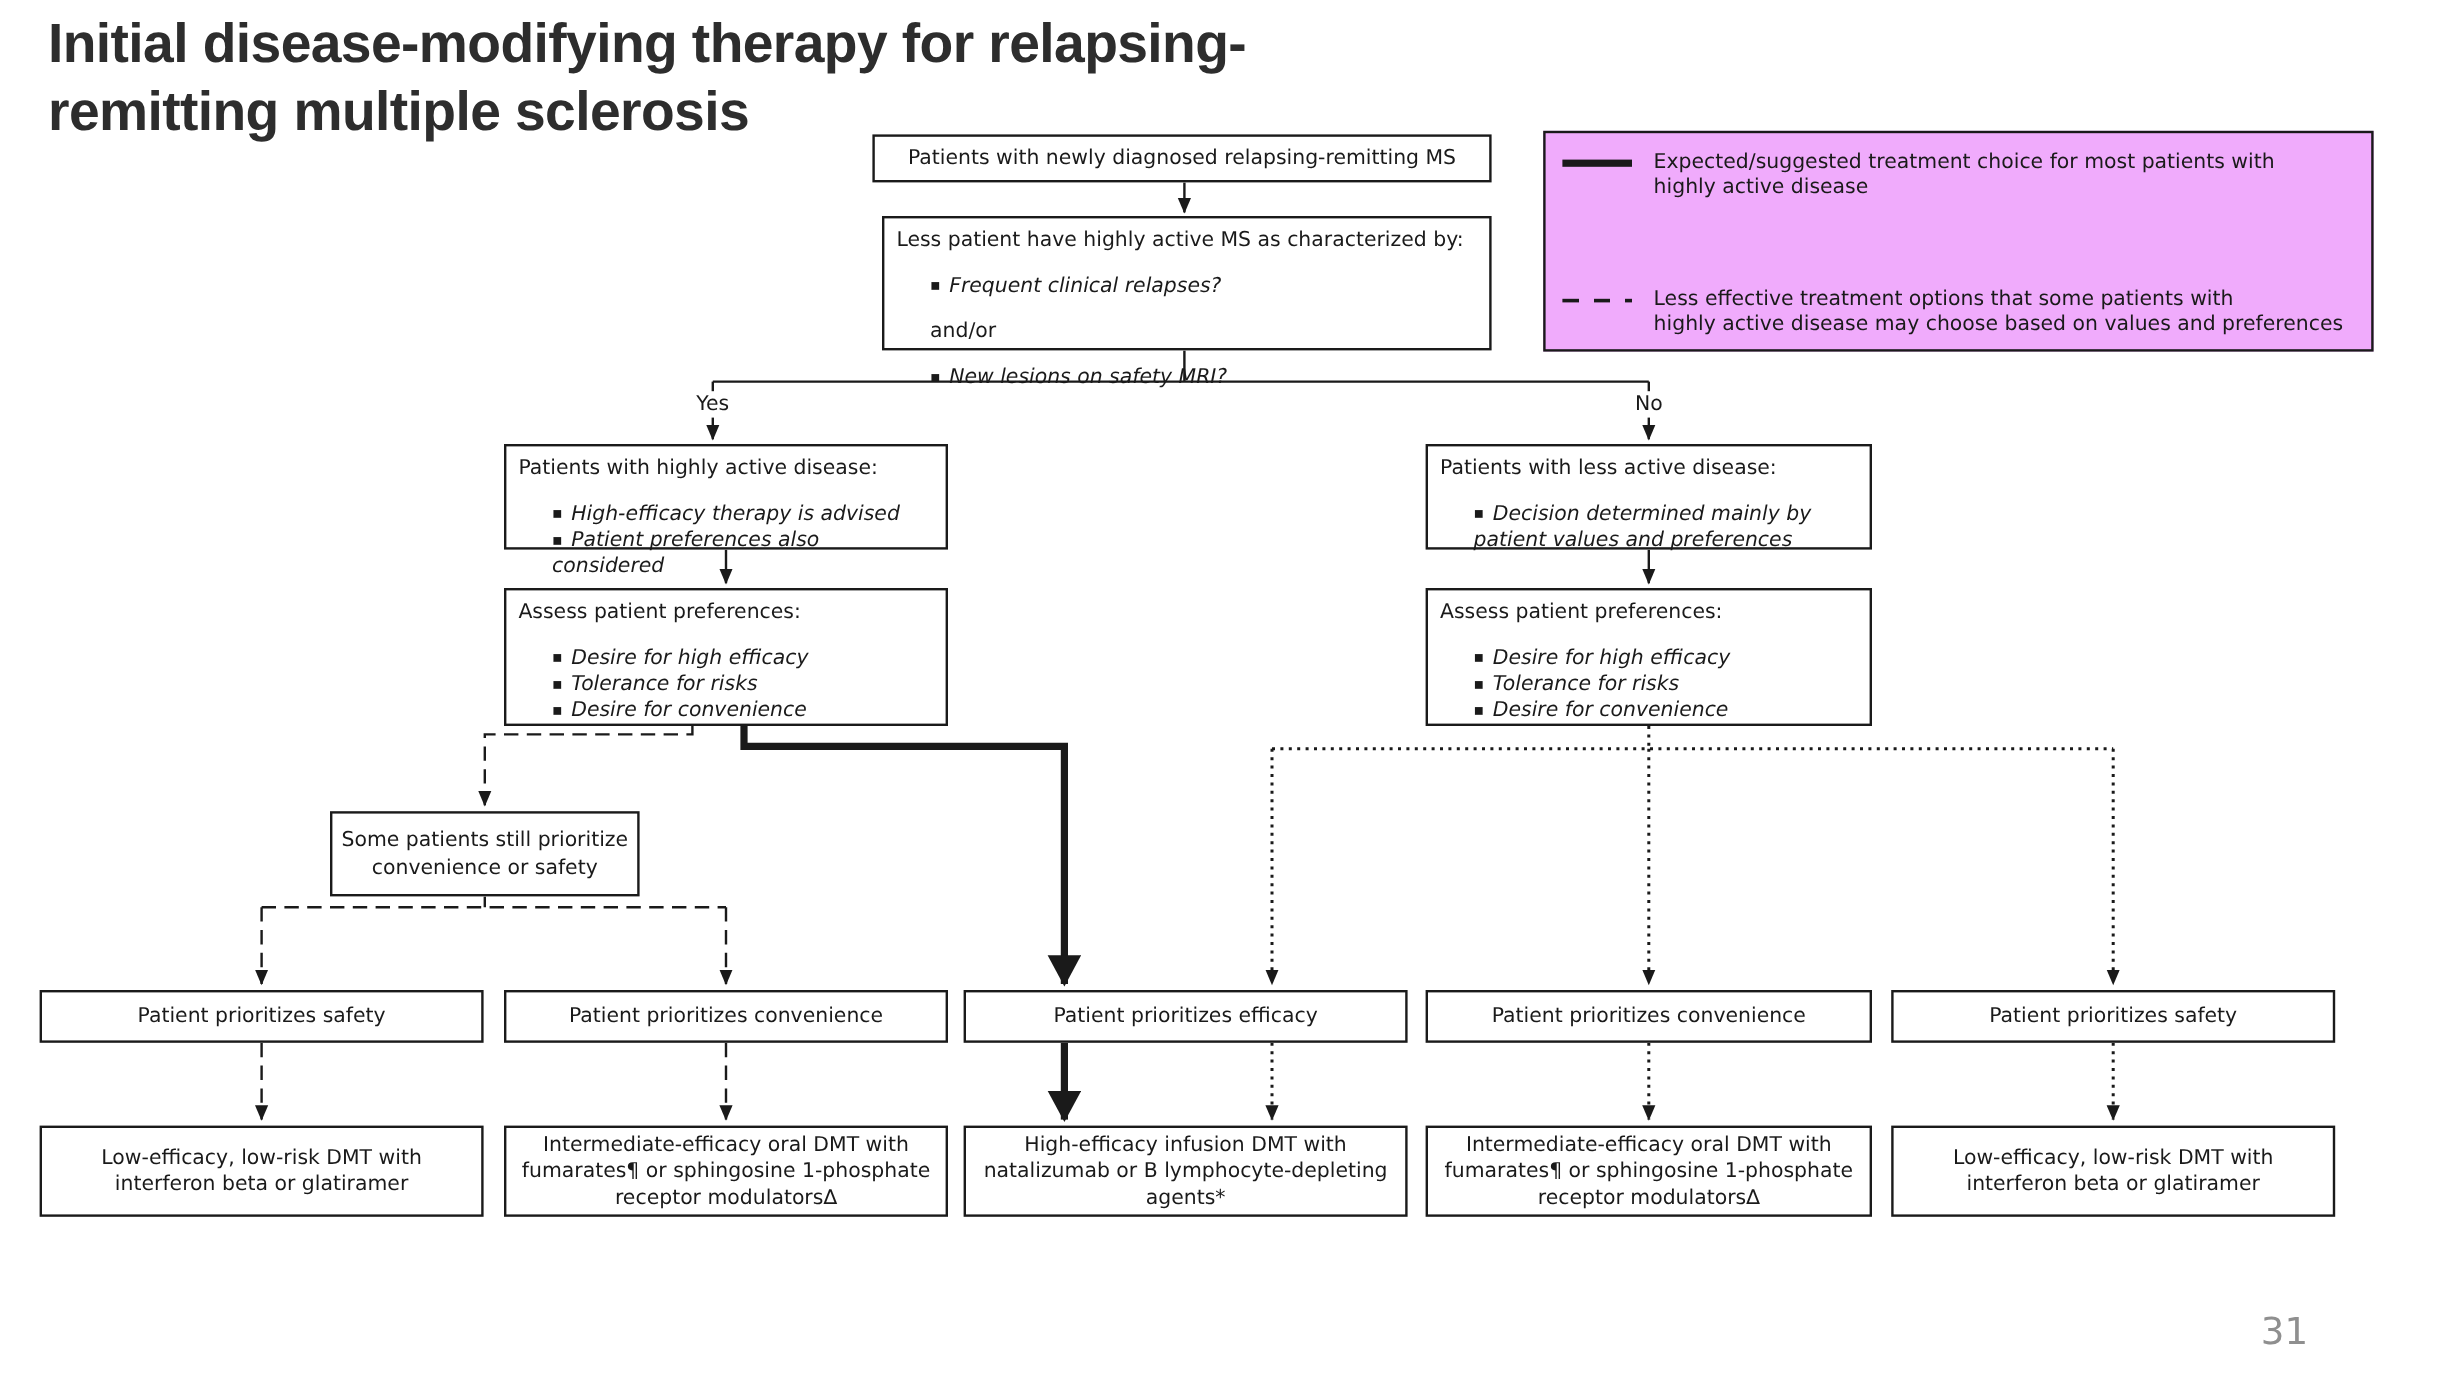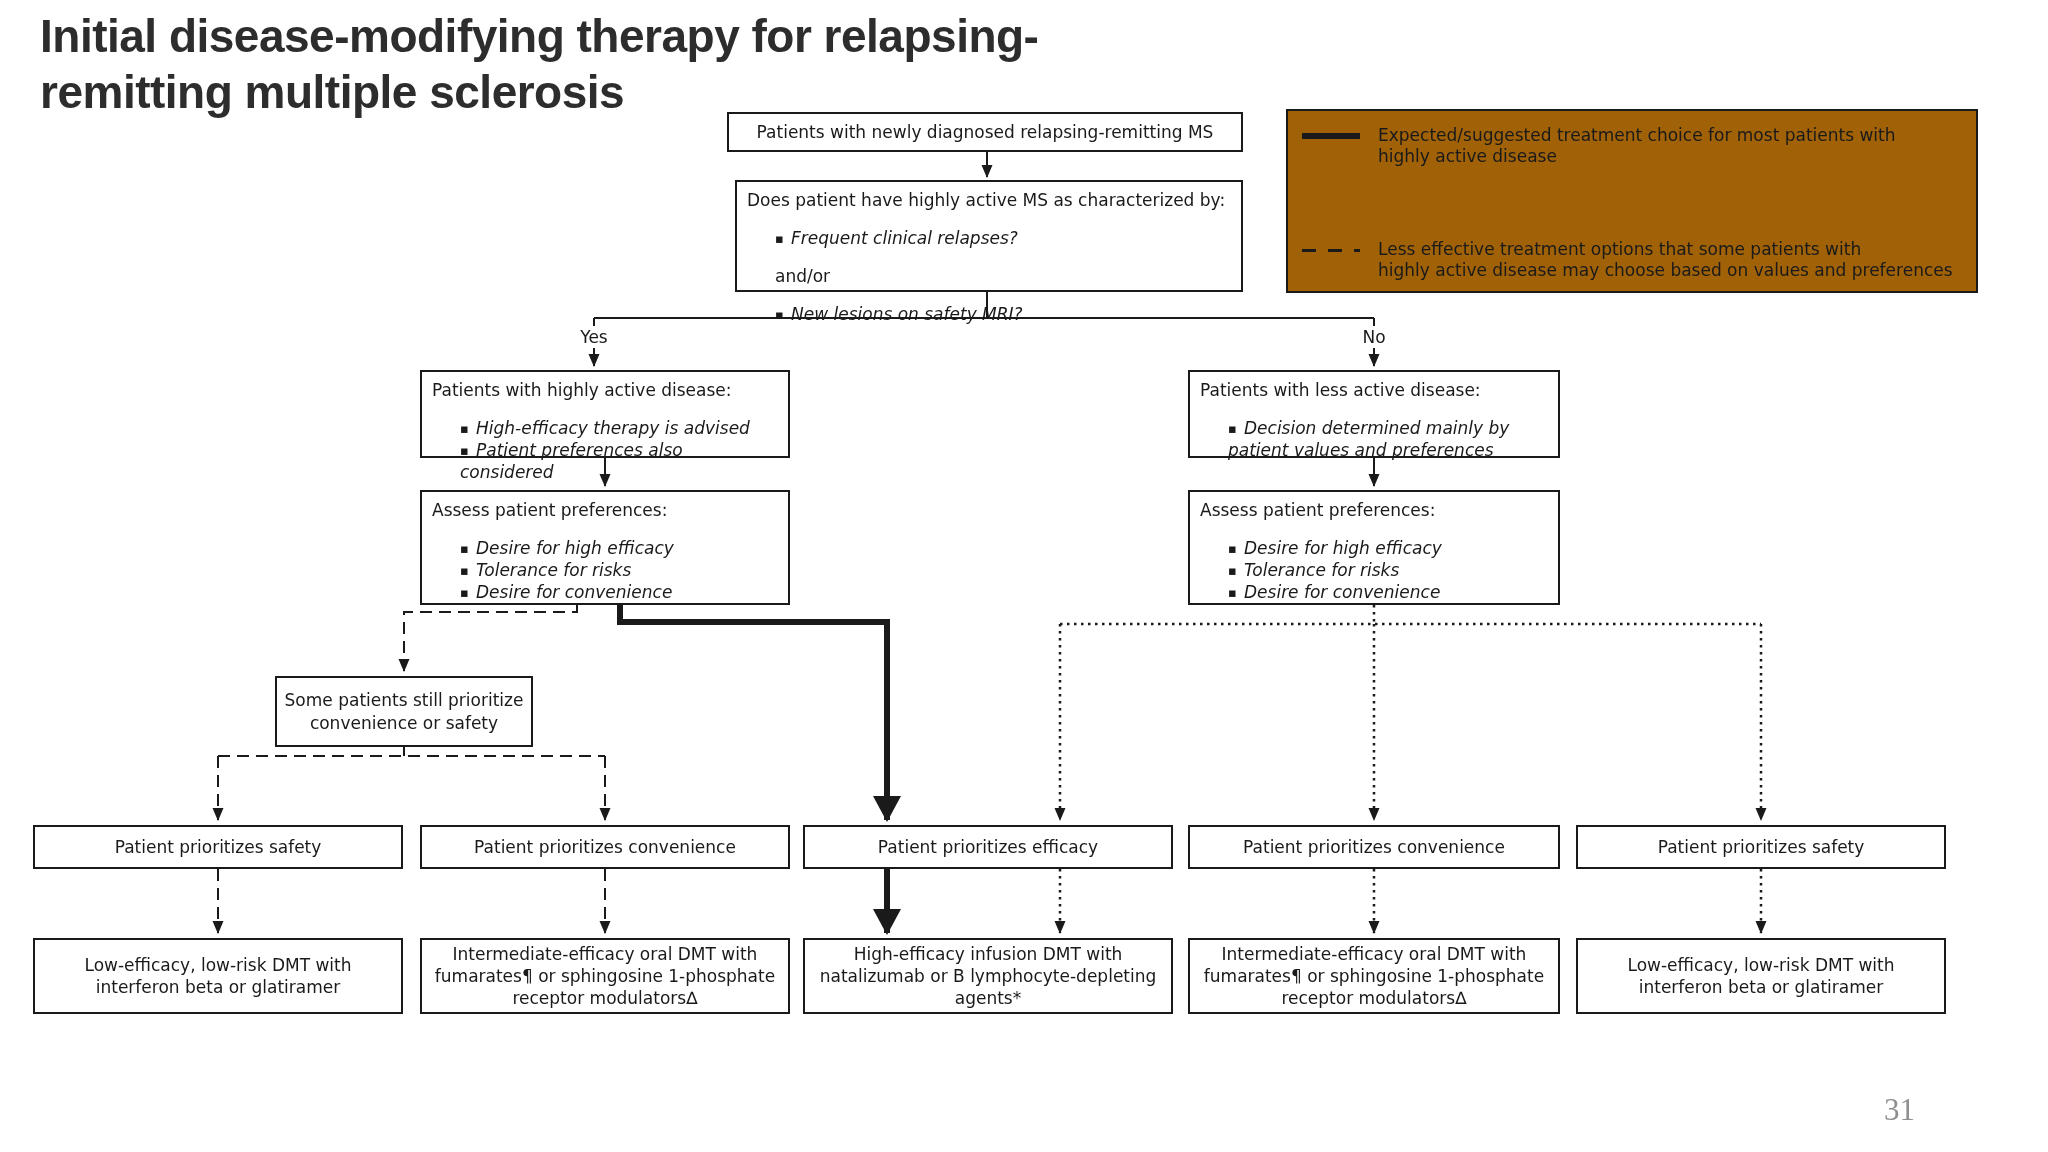--- a/index.html
+++ b/index.html
@@ -25,30 +25,30 @@
   .node ul{margin:16px;padding:0 0 0 12px;list-style:none;font-style:italic;}
   .node li{white-space:pre-line;}
   .node li::before{content:"▪";display:inline-block;width:16px;font-size:13px;vertical-align:1px;}
   .joiner{margin-left:28px;}
   .branch-label{
     position:absolute;width:56px;text-align:center;background:#ffffff;
     font-size:17px;padding:1px 0;
   }
   .legend{
     position:absolute;left:1286px;top:109px;width:692px;height:184px;
-    background:#a16207;border:2px solid #1a1a1a;box-sizing:border-box;
+    background:#f0abfc;border:2px solid #1a1a1a;box-sizing:border-box;
     padding:14px 12px 10px 14px;display:flex;flex-direction:column;justify-content:space-between;
   }
   .legend-row{display:flex;align-items:flex-start;}
   .legend-label{font-size:17px;line-height:1.25;white-space:pre-line;}
   .sample{width:58px;flex:0 0 58px;margin-right:18px;margin-top:8px;height:6px;}
   .sample-solid{background:#1a1a1a;height:6px;}
   .sample-dotted{height:3px;background:repeating-linear-gradient(90deg,#1a1a1a 0 3px,transparent 3px 9px);margin-top:10px;}
   .sample-dashed{height:3px;background:repeating-linear-gradient(90deg,#1a1a1a 0 14px,transparent 14px 26px);margin-top:10px;}
-  .page-number{position:absolute;left:1884px;top:1092px;font-size:31px;color:#8f8f8f;font-family:Liberation Serif, serif;}
+  .page-number{position:absolute;left:1884px;top:1092px;font-size:31px;color:#8f8f8f;}
   .thin{stroke:#1a1a1a;stroke-width:2;fill:none;}
   .thick{stroke:#1a1a1a;stroke-width:6;fill:none;stroke-linejoin:miter;}
   .dashed{stroke:#1a1a1a;stroke-width:2;stroke-dasharray:12 7;fill:none;}
   .dotted{stroke:#1a1a1a;stroke-width:2.5;stroke-dasharray:2.5 4.5;fill:none;}
 </style>
 </head>
 <body>
 
 <div class="canvas">
 
@@ -104,21 +104,21 @@
       <span class="legend-label">Less effective treatment options that some patients with
 highly active disease may choose based on values and preferences</span>
     </div>
   </div>
 
   <div class="node center" style="left:727px;top:112px;width:516px;height:40px;text-align:center;">
     <span>Patients with newly diagnosed relapsing-remitting MS</span>
   </div>
 
   <div class="node pad" style="left:735px;top:180px;width:508px;height:112px;">
-    <div class="node-title">Does patient have highly active MS as characterized by:</div>
+    <div class="node-title">Less patient have highly active MS as characterized by:</div>
     <ul>
       <li>Frequent clinical relapses?</li>
     </ul>
     <div class="joiner">and/or</div>
     <ul>
       <li>New lesions on safety MRI?</li>
     </ul>
   </div>
 
   <div class="branch-label" style="left:566px;top:326px;">Yes</div>

